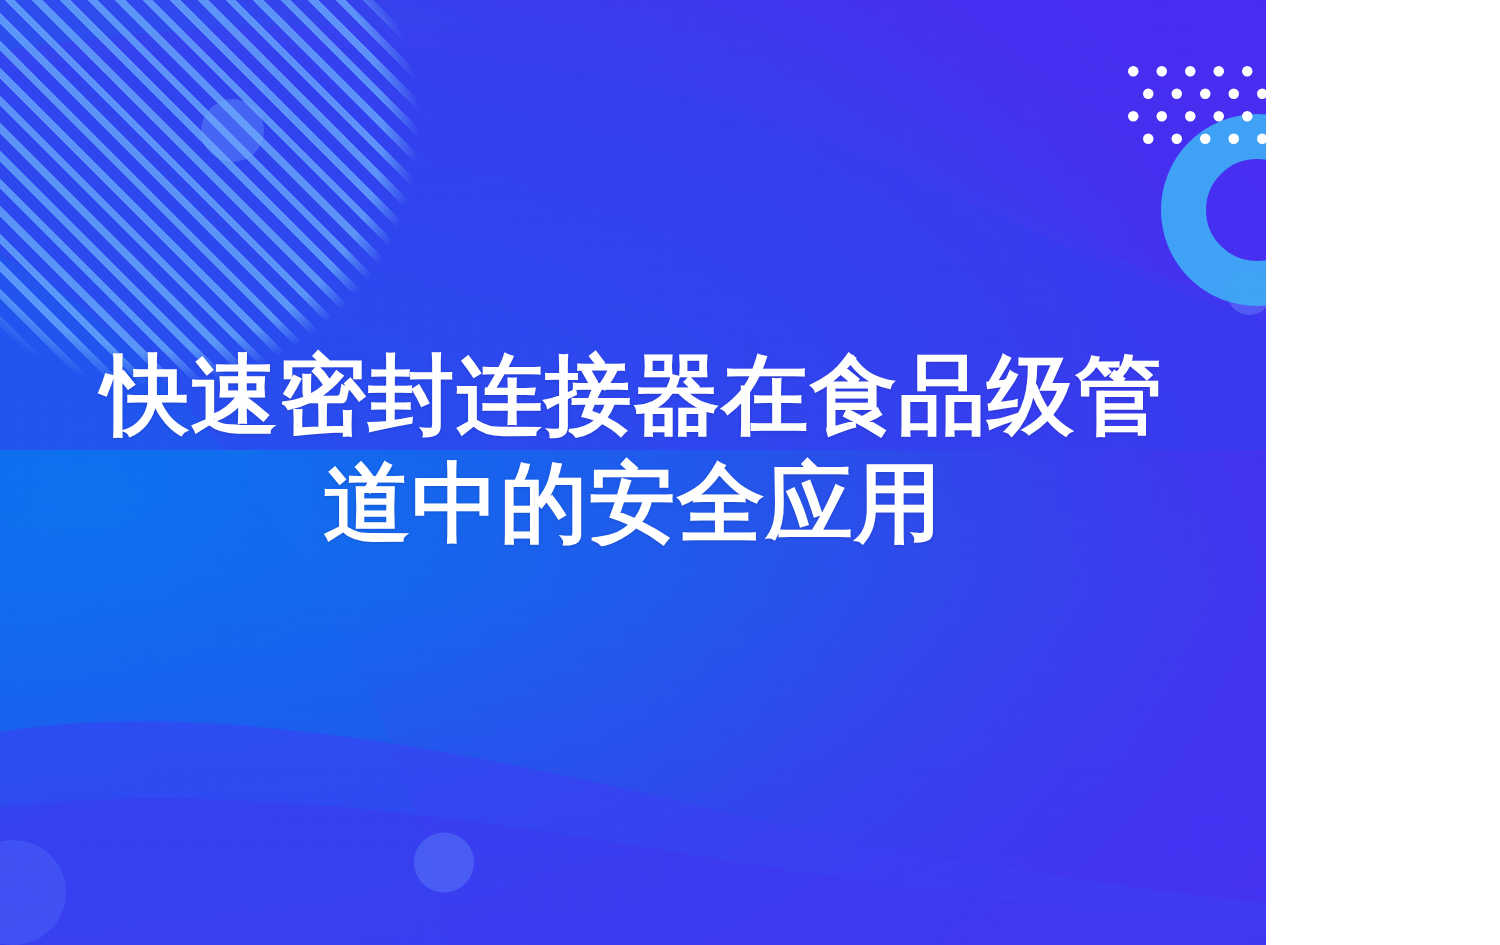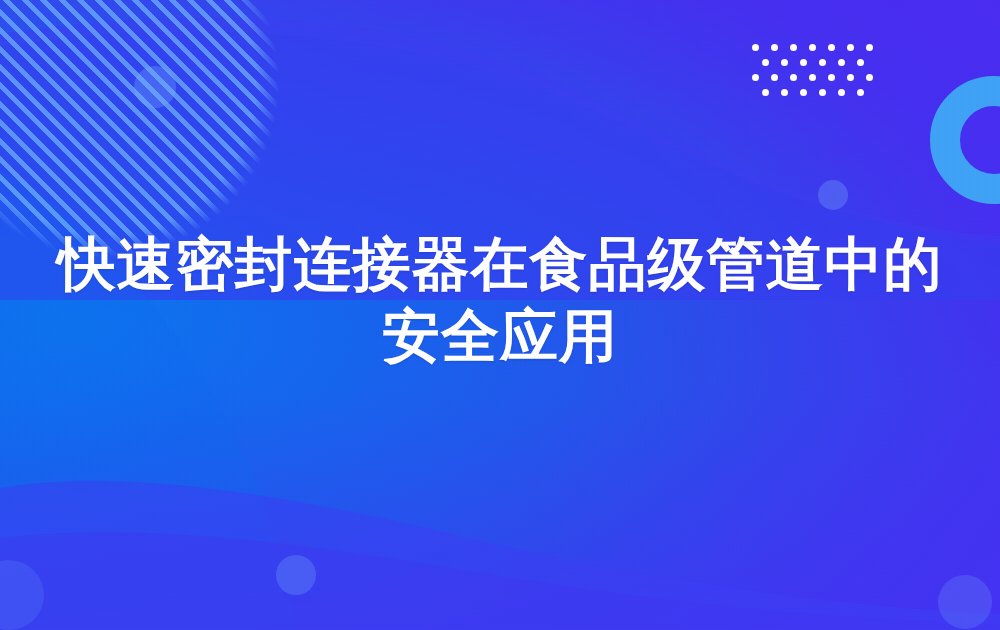--- a/index.html
+++ b/index.html
@@ -2,21 +2,21 @@
 <html><head>
 <meta charset="utf-8">
 <style>
   html, body {
     margin: 0;
     padding: 0;
     background: #ffffff;
   }
   #banner {
     position: relative;
-    width: 1000px;
+    width: 844px;
     height: 630px;
     overflow: hidden;
     background: #2c52ea;
     font-family: "Liberation Sans", sans-serif;
   }
 
   
   .bg-base {
     position: absolute;
     inset: 0;

